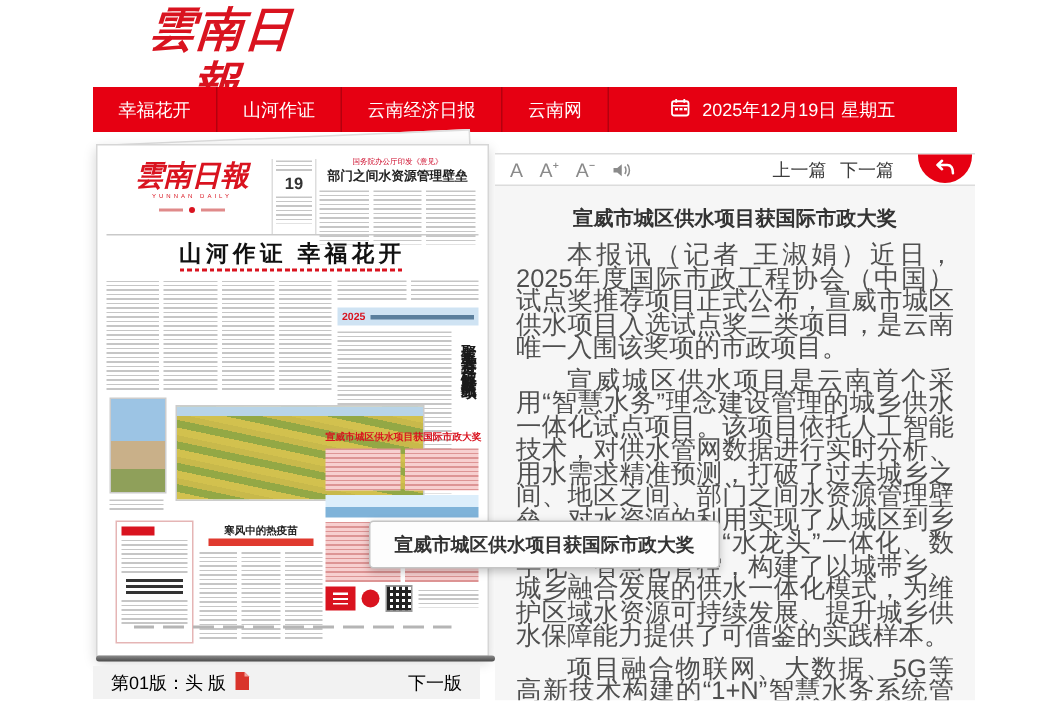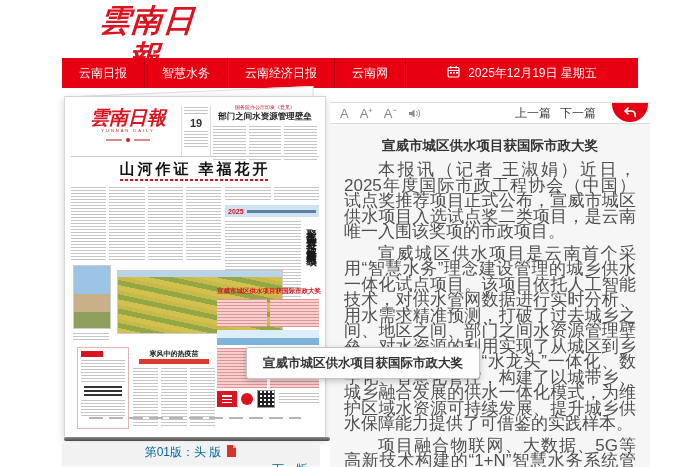--- a/index.html
+++ b/index.html
@@ -89,21 +89,21 @@
     background:repeating-linear-gradient(0deg,#222 0 2px,transparent 2px 4px),
       repeating-linear-gradient(90deg,#222 0 2px,#fff 2px 4px);}
   .np-qr-txt{flex:1;height:12px;}
   .np-footer{position:absolute;left:24px;right:24px;top:320px;height:2px;
     background:repeating-linear-gradient(90deg,#b5b5b5 0 14px,transparent 14px 20px);}
 
   
   .stack-base{position:absolute;left:64px;top:437px;width:266px;height:4px;border-radius:2px;
     background:linear-gradient(#8d8d8d,#4a4a4a);}
   .pager{position:absolute;left:62px;top:444px;width:258px;height:22px;background:#f2f2f2;
-    display:flex;align-items:center;padding:0 12px;box-sizing:border-box;font-size:12px;color:#0369a1;flex-direction:column;}
+    display:flex;align-items:center;padding:0 12px;box-sizing:border-box;font-size:12px;color:#000000;}
   .pager-left{display:flex;align-items:center;gap:5px;cursor:pointer;}
   .pager-next{margin-left:auto;cursor:pointer;}
 
   
   .toolbar{position:absolute;left:330px;top:102px;width:320px;height:22px;background:#fff;
     border-top:1px solid #dcdcdc;border-bottom:1px solid #dcdcdc;display:flex;align-items:center;
     padding:0 10px;box-sizing:border-box;}
   .fbtn{color:#8a8a8a;font-size:13px;margin-right:11px;cursor:pointer;}
   .speaker{margin-right:10px;cursor:pointer;display:flex;align-items:center;}
   .pn-group{margin-left:auto;margin-right:44px;display:flex;gap:9px;font-size:12px;color:#3c3c3c;}
@@ -126,22 +126,22 @@
 <body>
 
 <div class="stage">
 
   <div class="brand">
     <div class="brand-logo">雲南日報</div>
     <div class="brand-sub">YUNNAN DAILY</div>
   </div>
 
   <div class="navbar">
-    <div class="nav-item">云南日报</div>
-    <div class="nav-item">智慧水务</div>
+    <div class="nav-item">幸福花开</div>
+    <div class="nav-item">山河作证</div>
     <div class="nav-item">云南经济日报</div>
     <div class="nav-item">云南网</div>
     <div class="nav-date">
       <span class="nav-cal">
         <svg width="13" height="13" viewBox="0 0 13 13">
             <rect x="1" y="2.5" width="11" height="9.5" rx="1.5" fill="none" stroke="#fff" stroke-width="1.2"></rect>
             <line x1="1" y1="5.5" x2="12" y2="5.5" stroke="#fff" stroke-width="1"></line>
             <line x1="3.8" y1="1" x2="3.8" y2="3.5" stroke="#fff" stroke-width="1.2"></line>
             <line x1="9.2" y1="1" x2="9.2" y2="3.5" stroke="#fff" stroke-width="1.2"></line>
             <rect x="3" y="7" width="2" height="1.6" fill="#fff"></rect>

